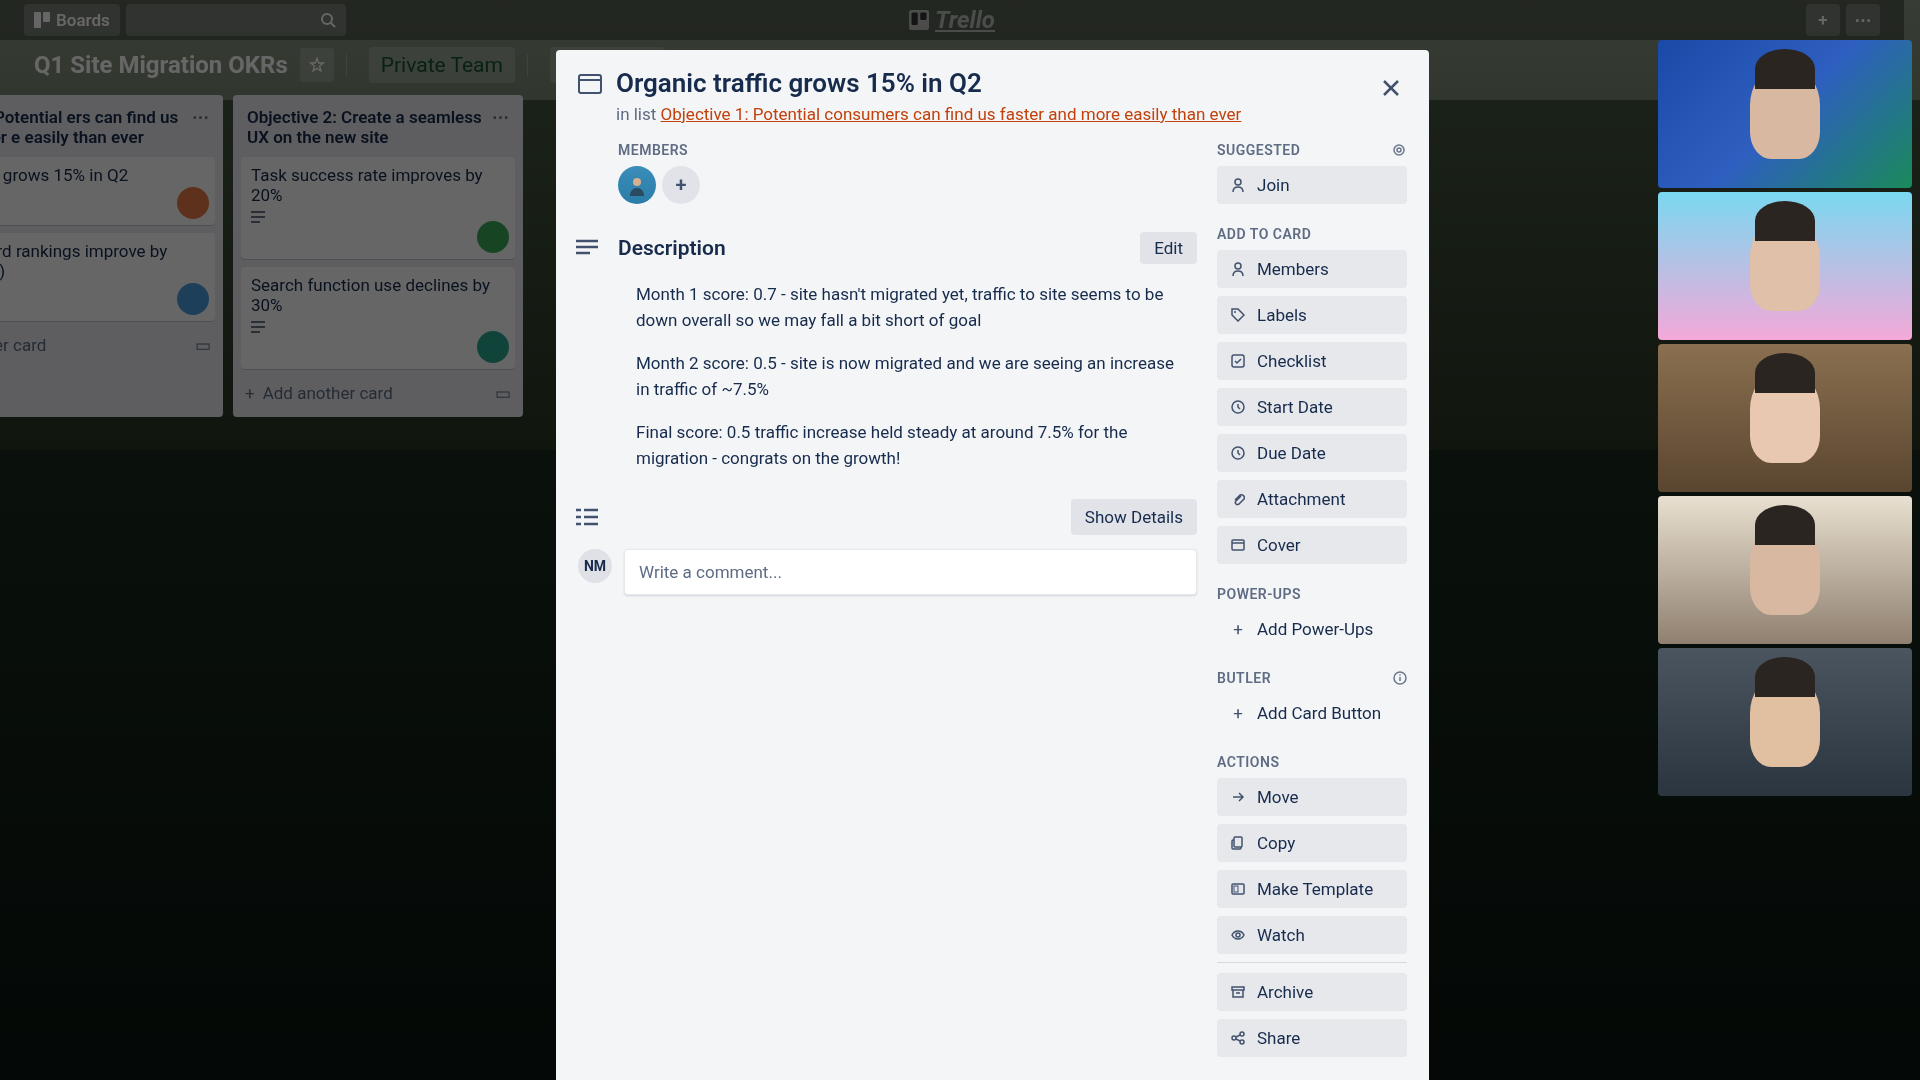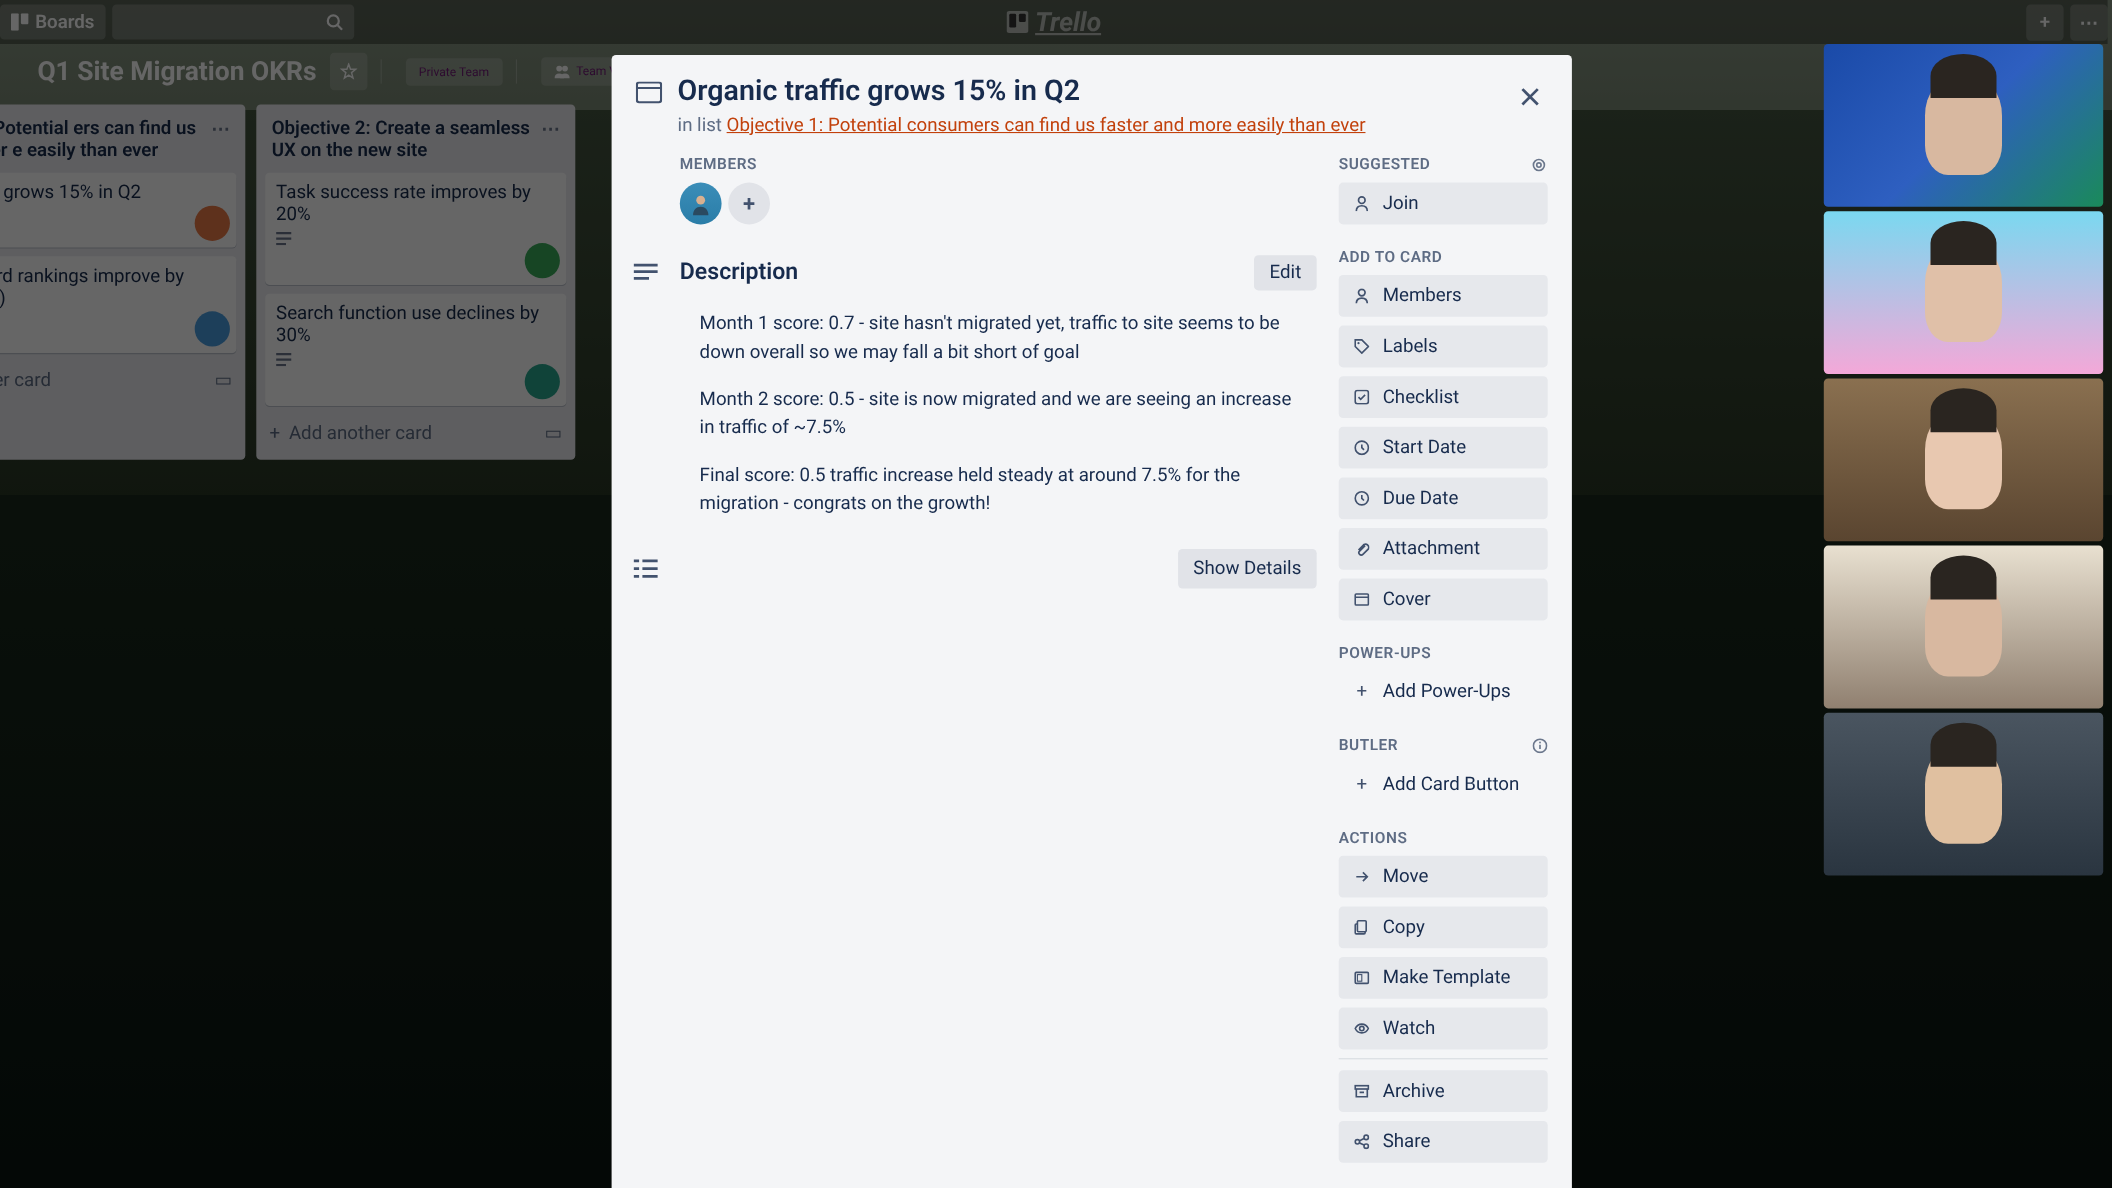--- a/index.html
+++ b/index.html
@@ -8,37 +8,37 @@
 body {
   background: linear-gradient(180deg, #4a5040 0%, #3a4538 30%, #2a3028 60%, #1a2018 100%);
   position: relative;
 }
 
 .bg-sky { position: absolute; top: 0; left: 0; right: 0; height: 200px; background: linear-gradient(180deg, #8a9885 0%, #6b7a65 100%); }
 .bg-mountain { position: absolute; top: 100px; left: 0; right: 0; height: 350px; background: linear-gradient(180deg, #445540 0%, #2a3825 100%); }
 .bg-water { position: absolute; top: 450px; left: 0; right: 0; bottom: 0; background: linear-gradient(180deg, #1a2a1d 0%, #0a1510 100%); }
 
 .header-bar {
-  position: absolute; top: 0; left: 0; right: 4px; height: 40px;
-  background: rgba(0,0,0,0.35); display: flex; align-items: center; padding: 0 0;
+  position: absolute; top: 0; left: 0; right: 16px; height: 40px;
+  background: rgba(0,0,0,0.35); display: flex; align-items: center; padding: 0 24px;
   z-index: 2;
 }
 .hdr-left { display: flex; align-items: center; gap: 6px; }
 .hdr-btn { background: rgba(255,255,255,0.2); border-radius: 4px; color: #fff; padding: 6px 10px; font-size: 17px; font-weight: 600; display: flex; align-items: center; gap: 6px; }
 .search-box { background: rgba(255,255,255,0.2); border-radius: 4px; width: 220px; height: 32px; display: flex; align-items: center; justify-content: flex-end; padding: 0 10px; color: #fff; }
 .trello-logo { position: absolute; left: 50%; transform: translateX(-50%); color: rgba(255,255,255,0.6); font-size: 24px; font-weight: 700; font-style: italic; display: flex; align-items: center; gap: 6px; text-decoration: underline; }
 .hdr-right { margin-left: auto; display: flex; gap: 6px; }
 
 .board-header {
   position: absolute; top: 40px; left: 0; right: 0; height: 50px;
   display: flex; align-items: center; padding: 0 34px; color: #fff;
   z-index: 2;
 }
 .board-title { font-size: 24px; font-weight: 700; margin-right: 12px; }
-.board-pill { background: rgba(255,255,255,0.18); border-radius: 4px; padding: 6px 12px; margin-left: 10px; font-size: 11px; color: #701a75; }
+.board-pill { background: rgba(255,255,255,0.18); border-radius: 4px; padding: 6px 12px; margin-left: 10px; font-size: 21px; color: #14532d; }
 .star-btn { background: rgba(255,255,255,0.18); border-radius: 4px; width: 34px; height: 34px; display: flex; align-items: center; justify-content: center; }
 .divider { width: 1px; height: 22px; background: rgba(255,255,255,0.25); margin: 0 12px; }
 
 .lists-row {
   position: absolute; top: 95px; left: 0; display: flex; gap: 10px; padding-left: 0;
   z-index: 1;
 }
 .list-col { width: 230px; background: #ebecf0; border-radius: 4px; padding: 8px; }
 .list-col.cut { margin-left: -52px; width: 275px; }
 .list-title { font-size: 17px; font-weight: 600; color: #172b4d; padding: 4px 6px 10px; display: flex; justify-content: space-between; }
@@ -277,20 +277,24 @@
               <line x1="0" y1="2" x2="5" y2="2" stroke="#42526e" stroke-width="2.5"></line>
               <line x1="8" y1="2" x2="22" y2="2" stroke="#42526e" stroke-width="2.5"></line>
               <line x1="0" y1="9" x2="5" y2="9" stroke="#42526e" stroke-width="2.5"></line>
               <line x1="8" y1="9" x2="22" y2="9" stroke="#42526e" stroke-width="2.5"></line>
               <line x1="0" y1="16" x2="5" y2="16" stroke="#42526e" stroke-width="2.5"></line>
               <line x1="8" y1="16" x2="22" y2="16" stroke="#42526e" stroke-width="2.5"></line>
             </svg>
         </div>
         <div class="show-details">Show Details</div>
       </div>
+      <div class="comment-box">
+        <div class="avatar nm" style="width:34px;height:34px">NM</div>
+        <div class="comment-input">Write a comment...</div>
+      </div>
     </div>
 
     <div class="body-side">
       <div class="side-group">
         <div class="side-hdr">
           <span>SUGGESTED</span>
           <span>
               <svg width="16" height="16" viewBox="0 0 16 16">
                 <circle cx="8" cy="8" r="5" fill="none" stroke="#6b778c" stroke-width="1.5"></circle>
                 <circle cx="8" cy="8" r="2" fill="none" stroke="#6b778c" stroke-width="1.5"></circle>

